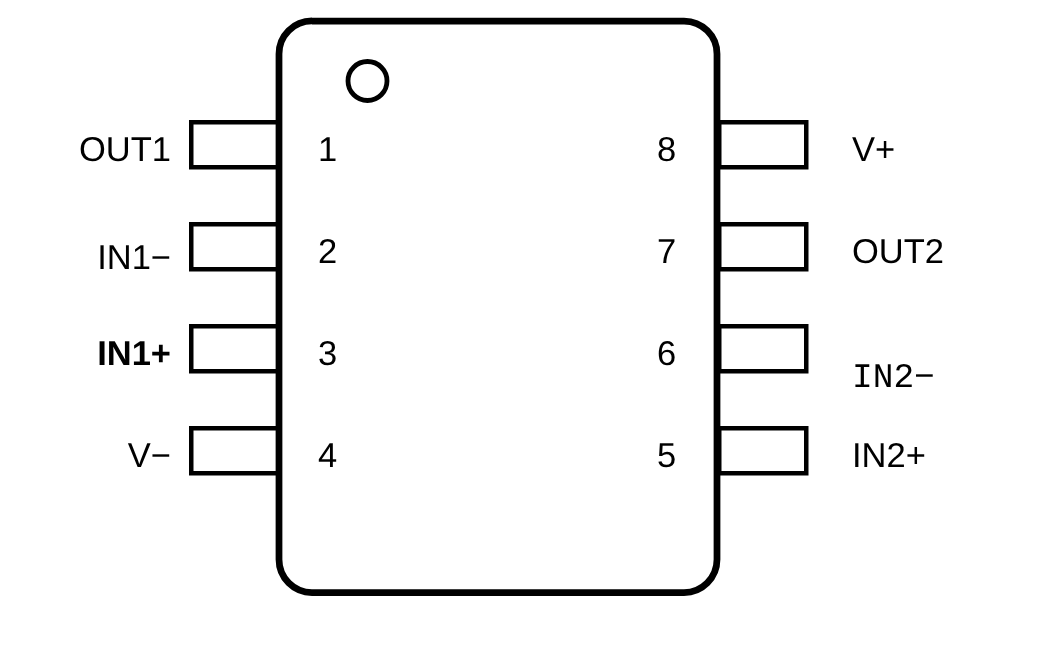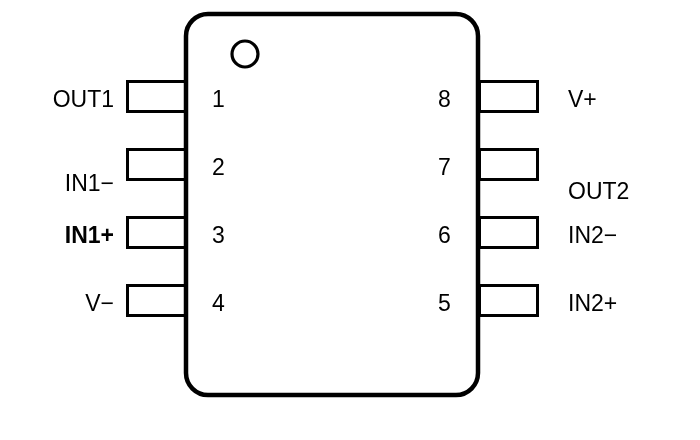--- a/index.html
+++ b/index.html
@@ -84,27 +84,27 @@
     <rect x="479.5" y="149.5" width="58" height="30" fill="#ffffff" stroke="#000000" stroke-width="3"></rect>
     <rect x="479.5" y="217.5" width="58" height="30" fill="#ffffff" stroke="#000000" stroke-width="3"></rect>
     <rect x="479.5" y="285.5" width="58" height="30" fill="#ffffff" stroke="#000000" stroke-width="3"></rect>
 
     <rect x="186" y="14" width="292" height="381" rx="22" ry="22" fill="#ffffff" stroke="#000000" stroke-width="4.5"></rect>
 
     <circle cx="245" cy="54" r="13" fill="#ffffff" stroke="#000000" stroke-width="3.2"></circle>
   </svg>
 
   <div class="pin-label left" style="top:88px;">OUT1</div>
-  <div class="pin-label left" style="top:172px;margin-left:40px;">IN1−</div>
+  <div class="pin-label left" style="top:160px;margin-left:40px;">IN1−</div>
   <div class="pin-label left" style="top:224px;font-weight:bold;">IN1+</div>
   <div class="pin-label left" style="top:292px;">V−</div>
 
   <div class="pin-label right" style="top:88px;">V+</div>
-  <div class="pin-label right" style="top:156px;margin-top:24px;">OUT2</div>
-  <div class="pin-label right" style="top:224px;">IN2−</div>
+  <div class="pin-label right" style="top:156px;">OUT2</div>
+  <div class="pin-label right" style="top:241px;font-family:Liberation Mono, monospace;">IN2−</div>
   <div class="pin-label right" style="top:292px;text-align:right;">IN2+</div>
 
   <div class="pin-number left" style="top:88px;">1</div>
   <div class="pin-number left" style="top:156px;">2</div>
   <div class="pin-number left" style="top:224px;">3</div>
   <div class="pin-number left" style="top:292px;">4</div>
 
   <div class="pin-number right" style="top:88px;">8</div>
   <div class="pin-number right" style="top:156px;">7</div>
   <div class="pin-number right" style="top:224px;">6</div>

